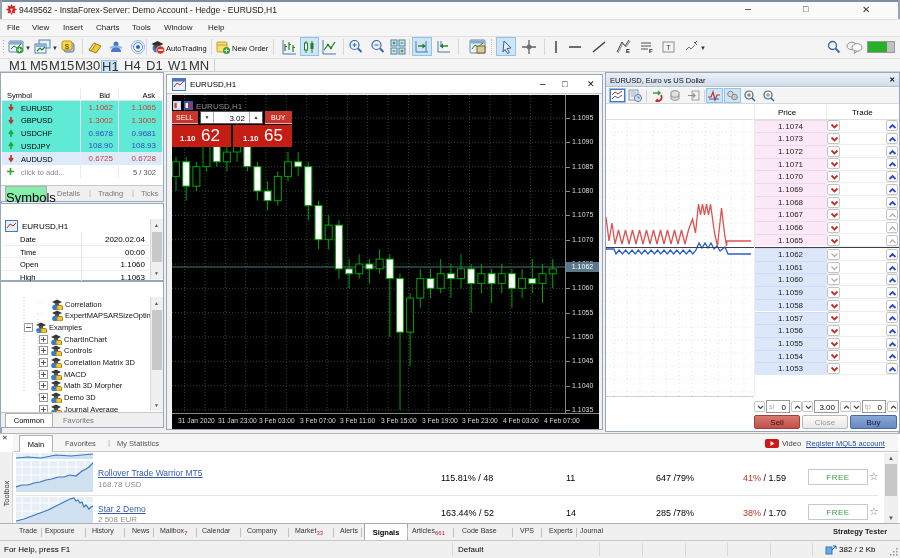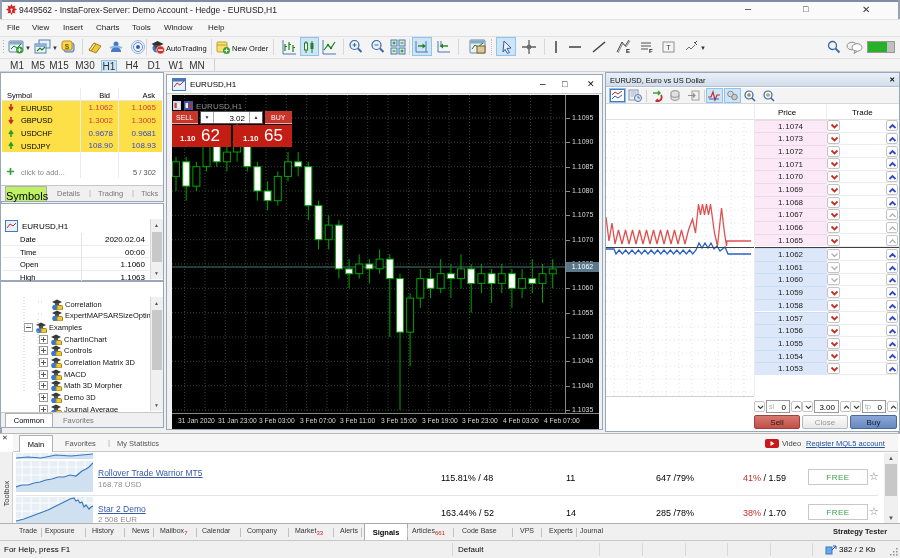--- a/index.html
+++ b/index.html
@@ -1,29 +1,29 @@
 <!DOCTYPE html>
 <html><head>
 <meta charset="utf-8">
 <style>
 * { margin:0; padding:0; box-sizing:border-box; }
 html,body { width:900px; height:558px; overflow:hidden; }
 body { font-family:"Liberation Sans", sans-serif; font-size:8px; color:#000; background:#f0f0f0; position:relative; }
 .abs { position:absolute; }
 .menuitem { position:absolute; top:23px; font-size:8px; color:#222; }
 .tsep { position:absolute; top:39px; width:1px; height:16px; background:#d8d8d8; }
-.tf { position:absolute; top:60px; height:15px; line-height:11px; font-size:10px; color:#333; text-align:center; }
+.tf { position:absolute; top:60px; height:15px; line-height:11px; font-size:13px; color:#333; text-align:center; }
 .tfsel { background:#cde5f7; border:1px solid #90c4ea; }
 .panel { position:absolute; border:1px solid #98a8bc; background:#fff; }
 .phead { position:absolute; left:0; top:0; right:0; height:14px; background:linear-gradient(#eaf0f8,#d2ddeb); border-bottom:1px solid #b4c0d0; font-size:7.5px; color:#111; padding:3px 4px 0; }
 .pclose { position:absolute; right:4px; top:3px; font-size:7px; color:#111; font-weight:bold; }
 .mwrow { position:absolute; left:1px; width:160px; height:12.8px; font-size:7.5px; }
 .mwrow span { position:absolute; top:2.5px; }
 .mwrow .num { font-size:8px; top:2px; }
-.grn { background:#fde047; }
+.grn { background:#5eead4; }
 .blu { background:#dceafa; }
 .redtxt { color:#d04038; }
 .blutxt { color:#3848c8; }
 .navrow { position:absolute; font-size:7.5px; color:#111; }
 .domrow { position:absolute; left:148px; width:73px; height:12.7px; line-height:13px; font-size:8px; text-align:center; color:#222; }
 .pink { background:#fce9f7; box-shadow:0 1px 0 #ecd8e8 inset; }
 .dblu { background:#dce8fa; box-shadow:0 1px 0 #ccdcf2 inset; }
 .dombtn { position:absolute; width:13px; height:11px; border:1px solid #c4c4c4; border-radius:2px; background:#fff; }
 .btab { position:absolute; top:527px; font-size:7px; color:#333; }
 .tabsep { position:absolute; top:528px; width:1px; height:9px; background:#c0c0c0; }
@@ -258,31 +258,39 @@
       <span class="blutxt num" style="right:6px">0.9681</span>
     </div>
 <div class="mwrow grn" style="top:66.39999999999999px">
       <svg style="position:absolute;left:4px;top:1px" width="10" height="11" viewBox="0 0 10 11">
         <path d="M5 9V4M3 6l2-3 2 3" stroke="#28a028" stroke-width="1.6" fill="none"></path>
       </svg>
       <span style="left:19px">USDJPY</span>
       <span class="blutxt num" style="right:49px">108.90</span>
       <span class="blutxt num" style="right:6px">108.93</span>
     </div>
+<div class="mwrow blu" style="top:79.19999999999999px">
+      <svg style="position:absolute;left:4px;top:1px" width="10" height="11" viewBox="0 0 10 11">
+        <path d="M5 2v5M3 5l2 3 2-3" stroke="#c03028" stroke-width="1.6" fill="none"></path>
+      </svg>
+      <span style="left:19px">AUDUSD</span>
+      <span class="redtxt num" style="right:49px">0.6725</span>
+      <span class="redtxt num" style="right:6px">0.6728</span>
+    </div>
 <div class="mwrow" style="top:91.99999999999999px;color:#888">
       <svg style="position:absolute;left:4px;top:2px" width="9" height="9" viewBox="0 0 9 9">
         <path d="M4.5 1v7M1 4.5h7" stroke="#30a030" stroke-width="1.6"></path>
       </svg>
       <span style="left:19px">click to add...</span>
       <span style="right:6px;color:#555">5 / 302</span>
     </div>
 <div class="abs" style="left:79px;top:15px;width:1px;height:90px;background:#ececec"></div>
 <div class="abs" style="left:117px;top:15px;width:1px;height:90px;background:#ececec"></div>
 <div class="abs" style="left:0px;top:112px;width:162px;height:16px;background:#f0f0f0;border-top:1px solid #c8c8c8">
-      <div class="abs" style="left:4px;top:0px;width:42px;height:15px;background:#bef264;border:1px solid #b0b0b0;border-bottom:none;text-align:center;font-size:11px;padding-top:3px">Symbols</div>
+      <div class="abs" style="left:4px;top:0px;width:42px;height:15px;background:#86efac;border:1px solid #b0b0b0;border-bottom:none;text-align:center;font-size:13px;padding-top:3px">Symbols</div>
       <div class="abs" style="left:56px;top:3px;font-size:7.5px;color:#777">Details</div>
       <div class="abs" style="left:88px;top:2px;color:#aaa;font-size:8px">|</div>
       <div class="abs" style="left:97px;top:3px;font-size:7.5px;color:#777">Trading</div>
       <div class="abs" style="left:131px;top:2px;color:#aaa;font-size:8px">|</div>
       <div class="abs" style="left:140px;top:3px;font-size:7.5px;color:#777">Ticks</div>
     </div>
 </div>
 <div class="panel" style="left:0;top:203px;width:164px;height:78px">
   <div class="abs" style="left:2px;top:16px;width:146px;height:13px;font-size:7.5px">
       <svg style="position:absolute;left:2px;top:0px" width="13" height="12" viewBox="0 0 13 12">

